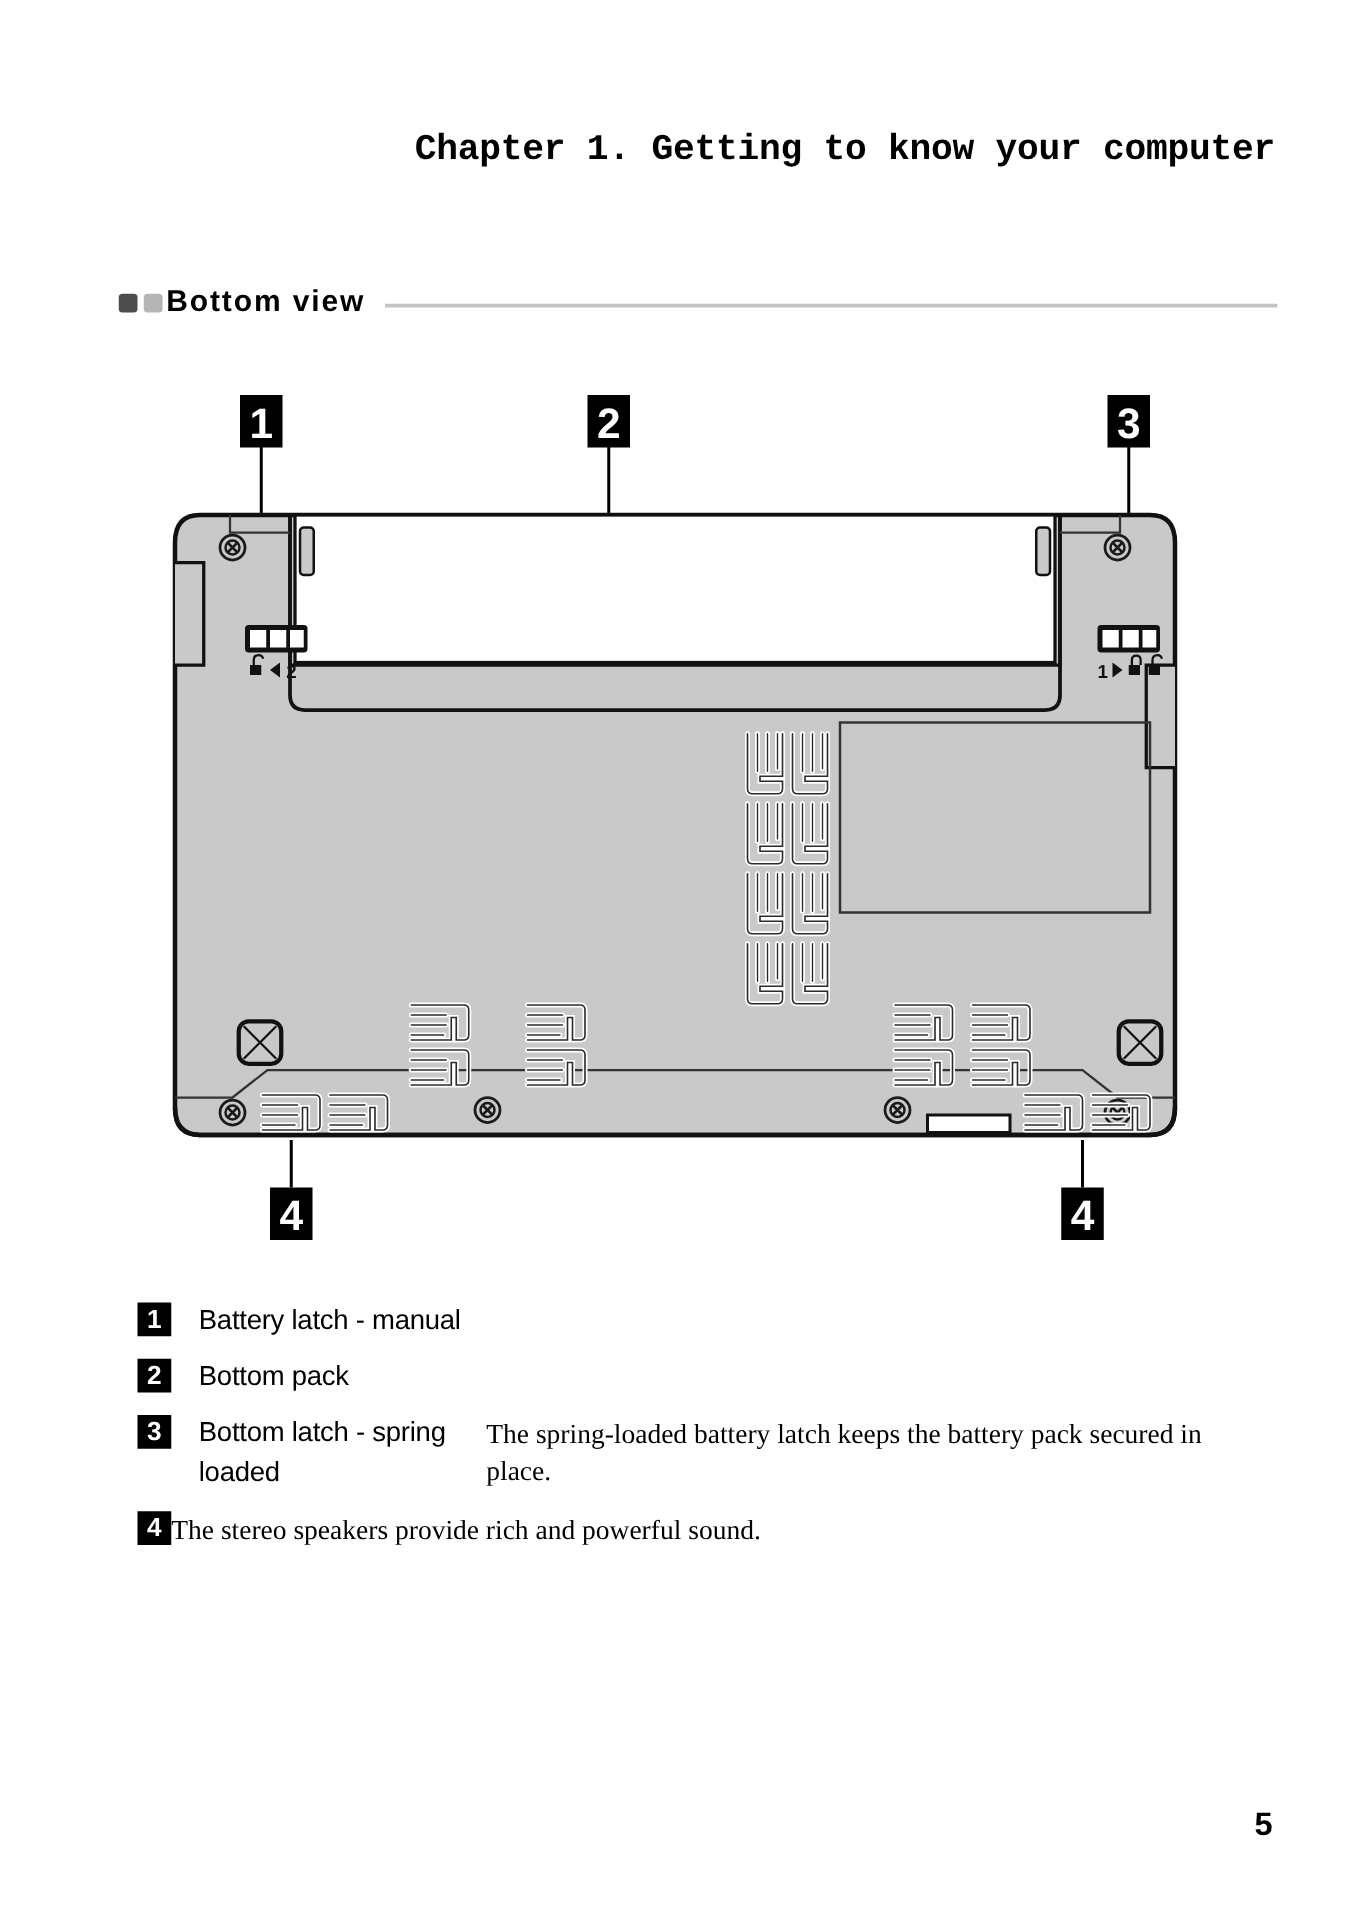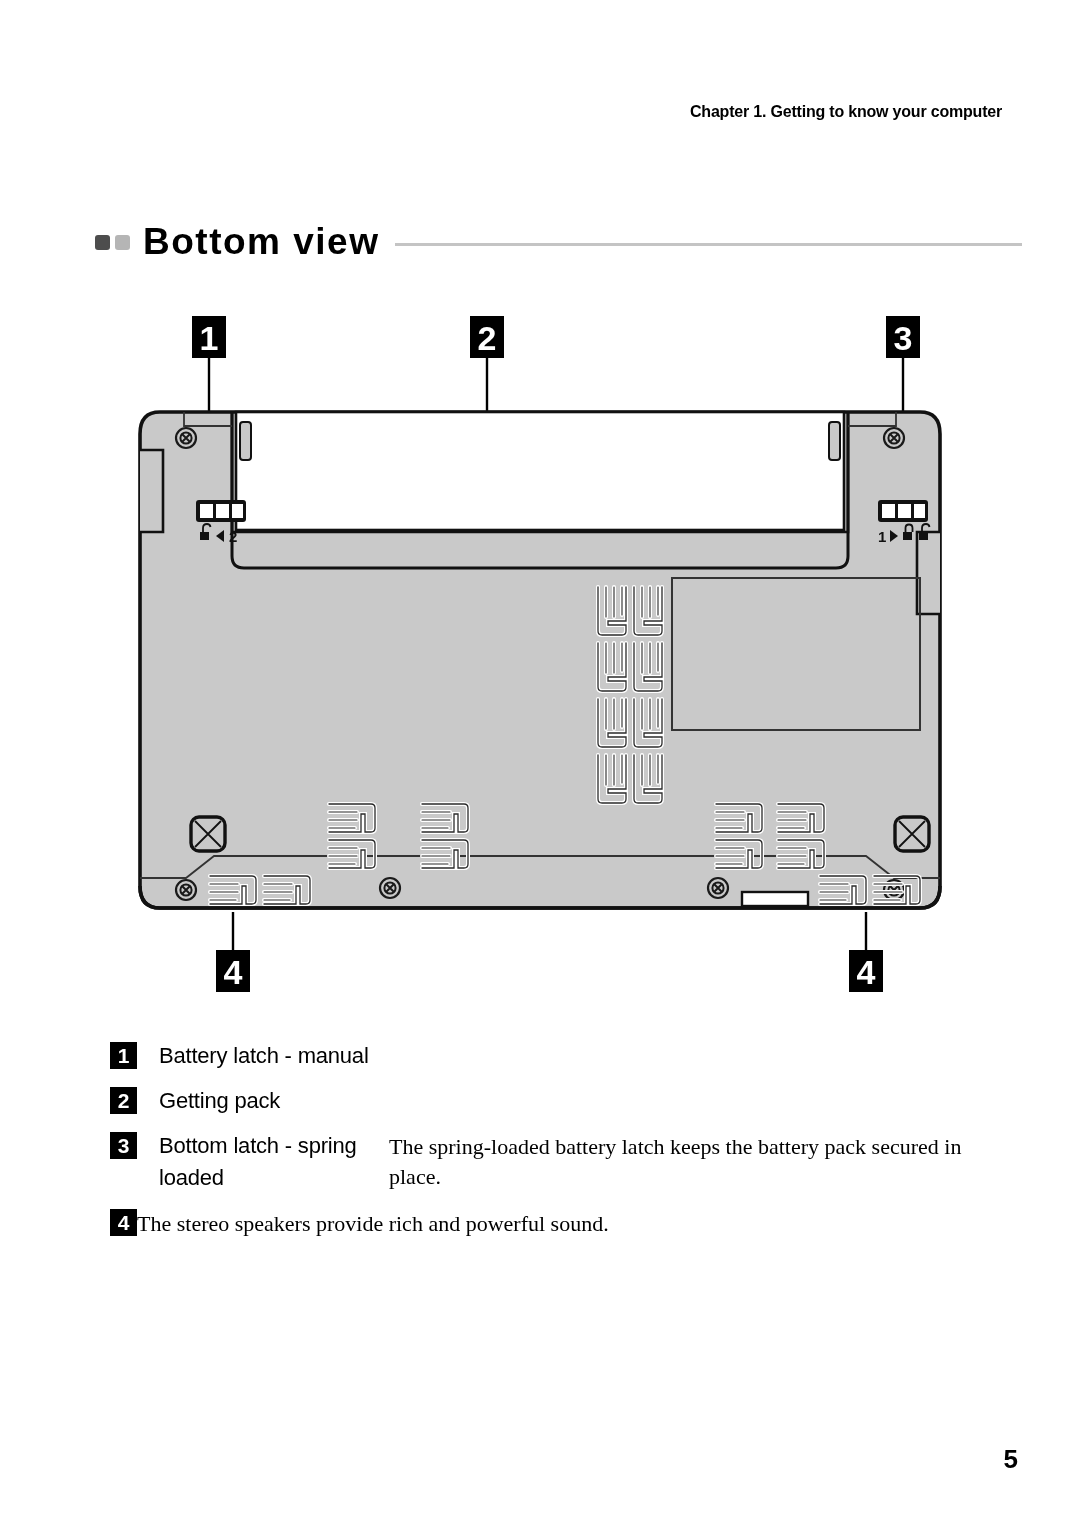--- a/index.html
+++ b/index.html
@@ -17,25 +17,26 @@
   }
   .page {
     position: absolute;
     inset: 0;
   }
 
   
   .chapter-header {
     position: absolute;
     top: 103px;
-    right: 78px;
-    font-size: 16px;
+    right: 60px;
+    font-size: 29px;
     font-weight: bold;
     letter-spacing: -0.2px;
     white-space: nowrap;
+    font-family: Liberation Mono, monospace;
   }
 
   
   .section-title-row {
     position: absolute;
     top: 218px;
     left: 95px;
     right: 58px;
     height: 48px;
     display: flex;
@@ -43,24 +44,24 @@
   }
   .sq {
     width: 15px;
     height: 15px;
     border-radius: 3px;
     flex: 0 0 auto;
   }
   .sq.dark { background: #4d4d4d; }
   .sq.light { background: #b5b5b5; margin-left: 5px; }
   .section-title {
-    font-size: 37px;
+    font-size: 24px;
     font-weight: bold;
     letter-spacing: 1.5px;
-    margin-left: 13px;
+    margin-left: 3px;
     white-space: nowrap;
   }
   .title-rule {
     flex: 1 1 auto;
     height: 3px;
     background: #c4c4c4;
     margin-left: 16px;
     margin-top: 4px;
   }
 
@@ -356,21 +357,21 @@
     </svg>
   </div>
 
   <div class="legend">
     <div class="legend-row">
       <div class="badge">1</div>
       <div class="legend-label">Battery latch - manual</div>
     </div>
     <div class="legend-row">
       <div class="badge">2</div>
-      <div class="legend-label">Getting pack</div>
+      <div class="legend-label">Bottom pack</div>
     </div>
     <div class="legend-row">
       <div class="badge">3</div>
       <div class="legend-label">Bottom latch - spring loaded</div>
       <div class="legend-desc">The spring-loaded battery latch keeps the battery pack secured in place.</div>
     </div>
     <div class="legend-row">
       <div class="badge">4</div>
       <div class="legend-desc">The stereo speakers provide rich and powerful sound.</div>
     </div>

